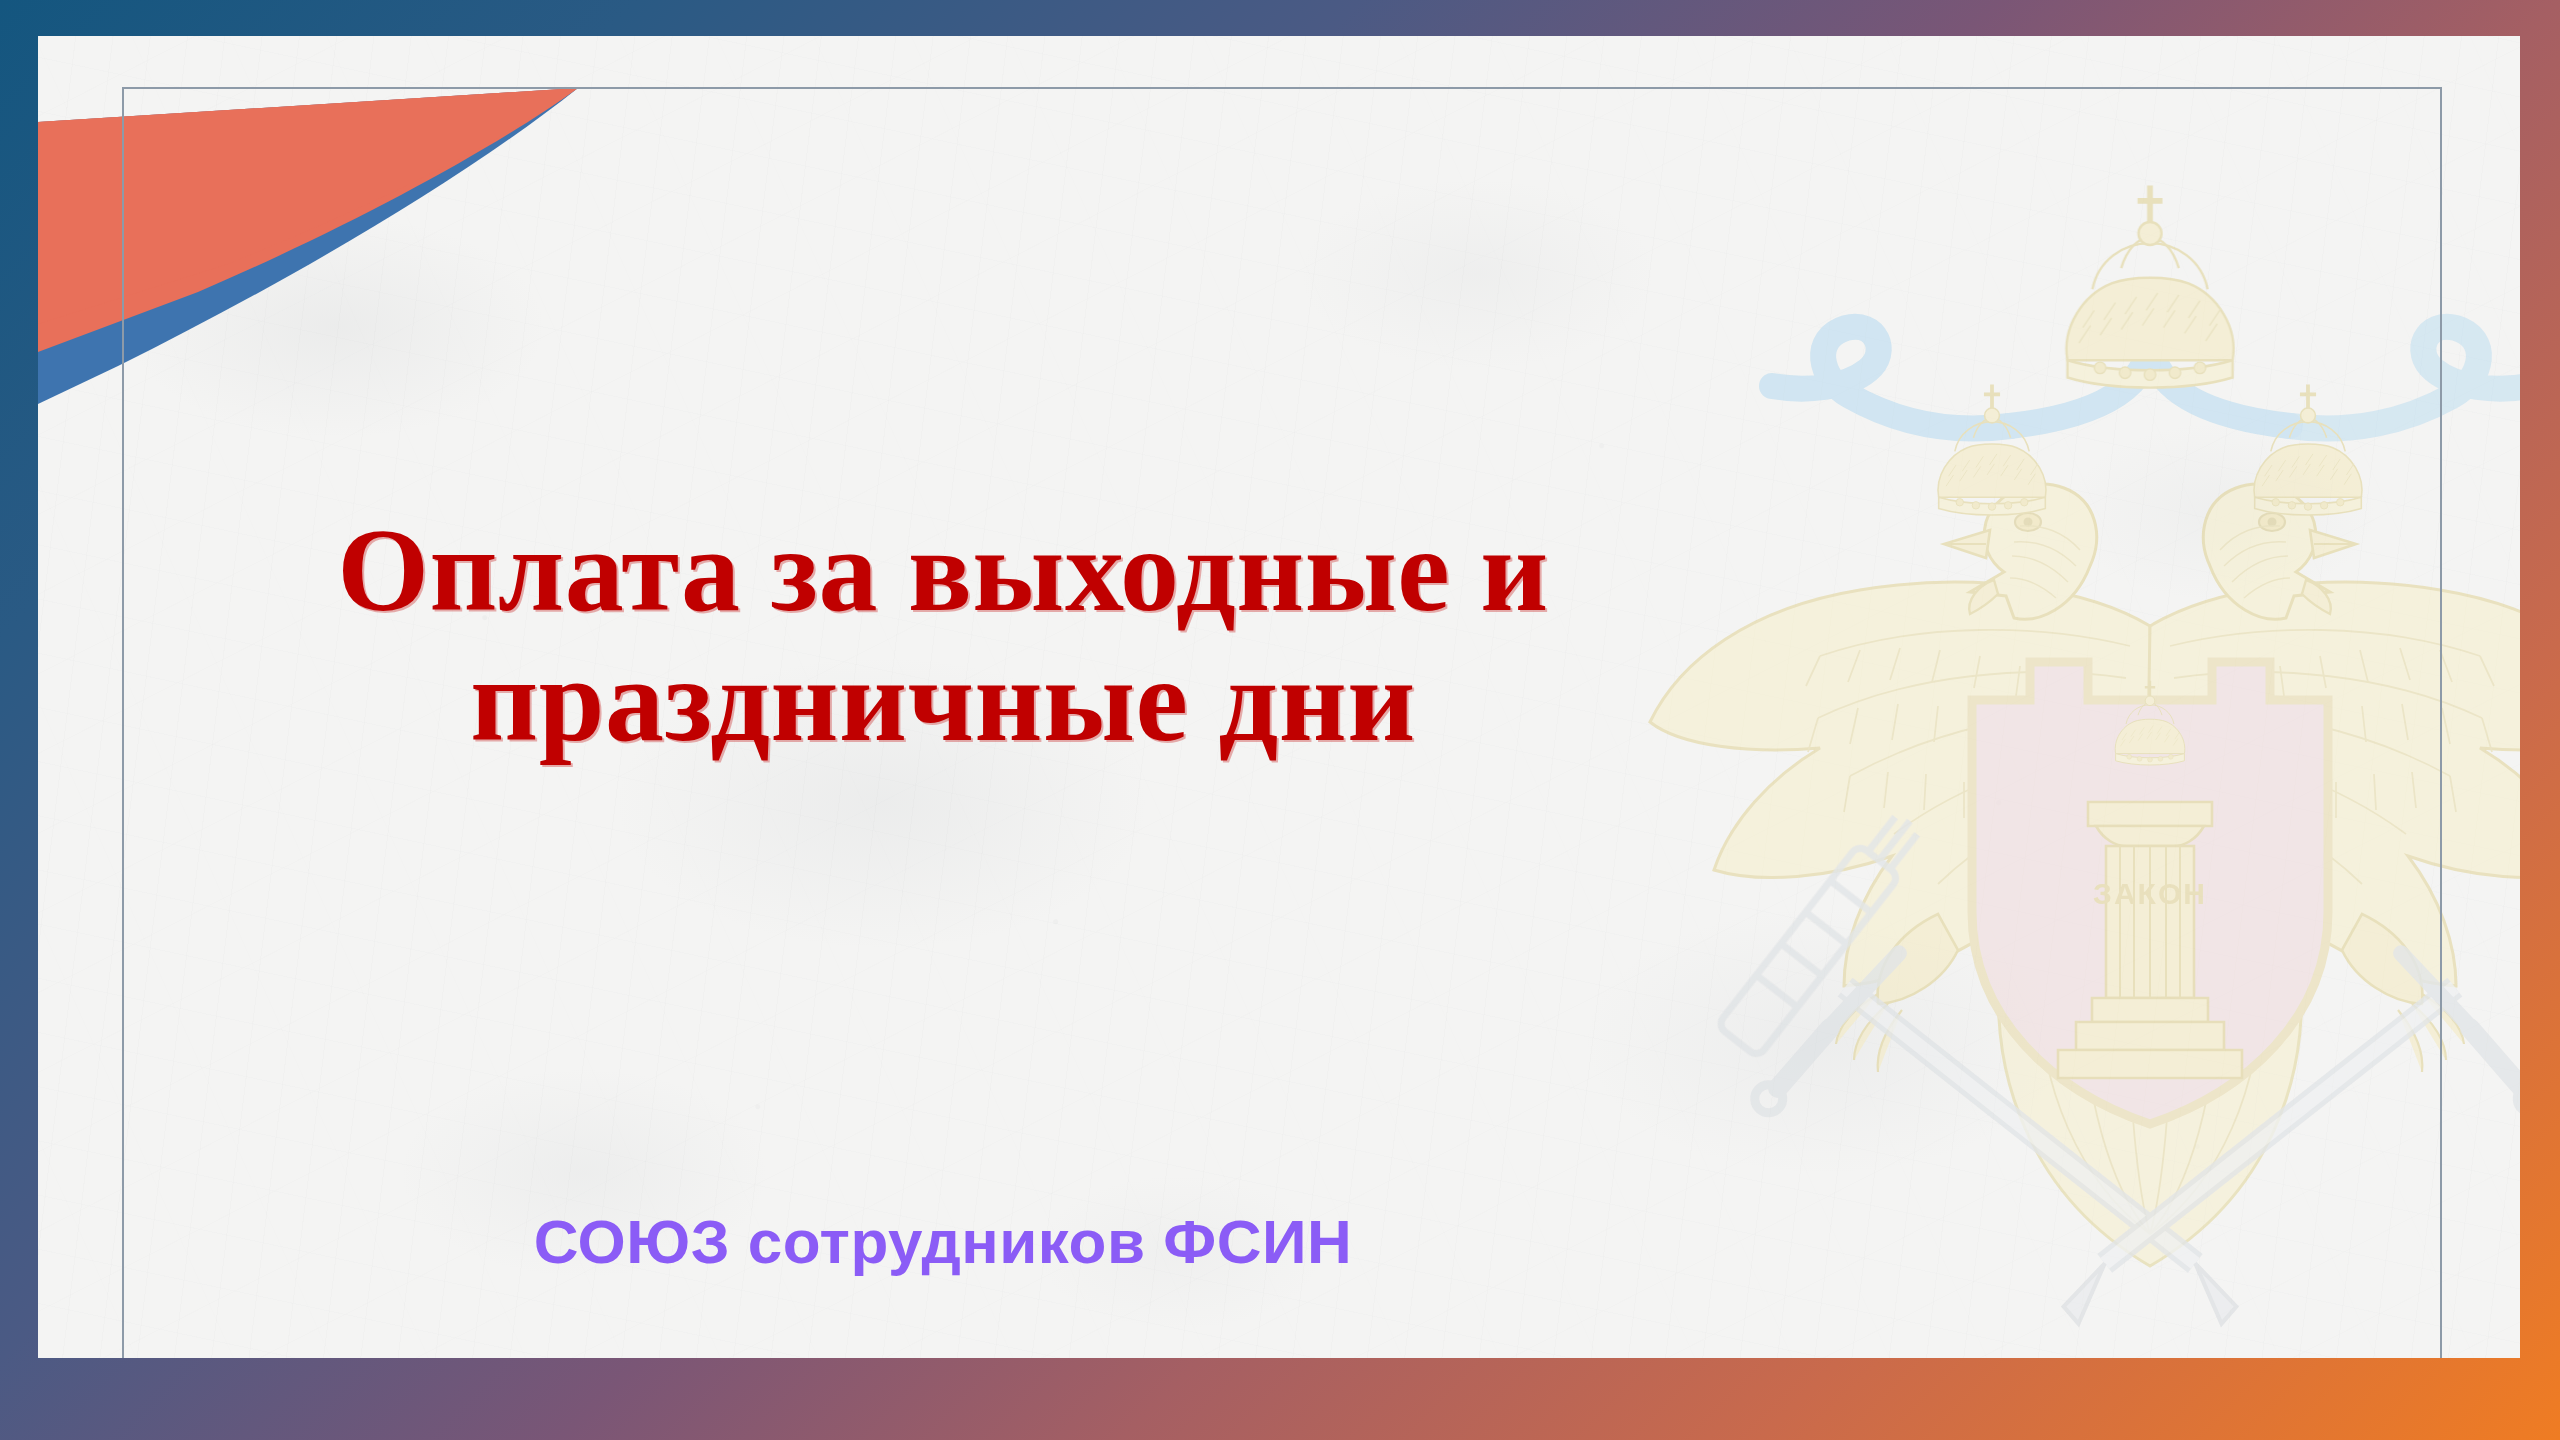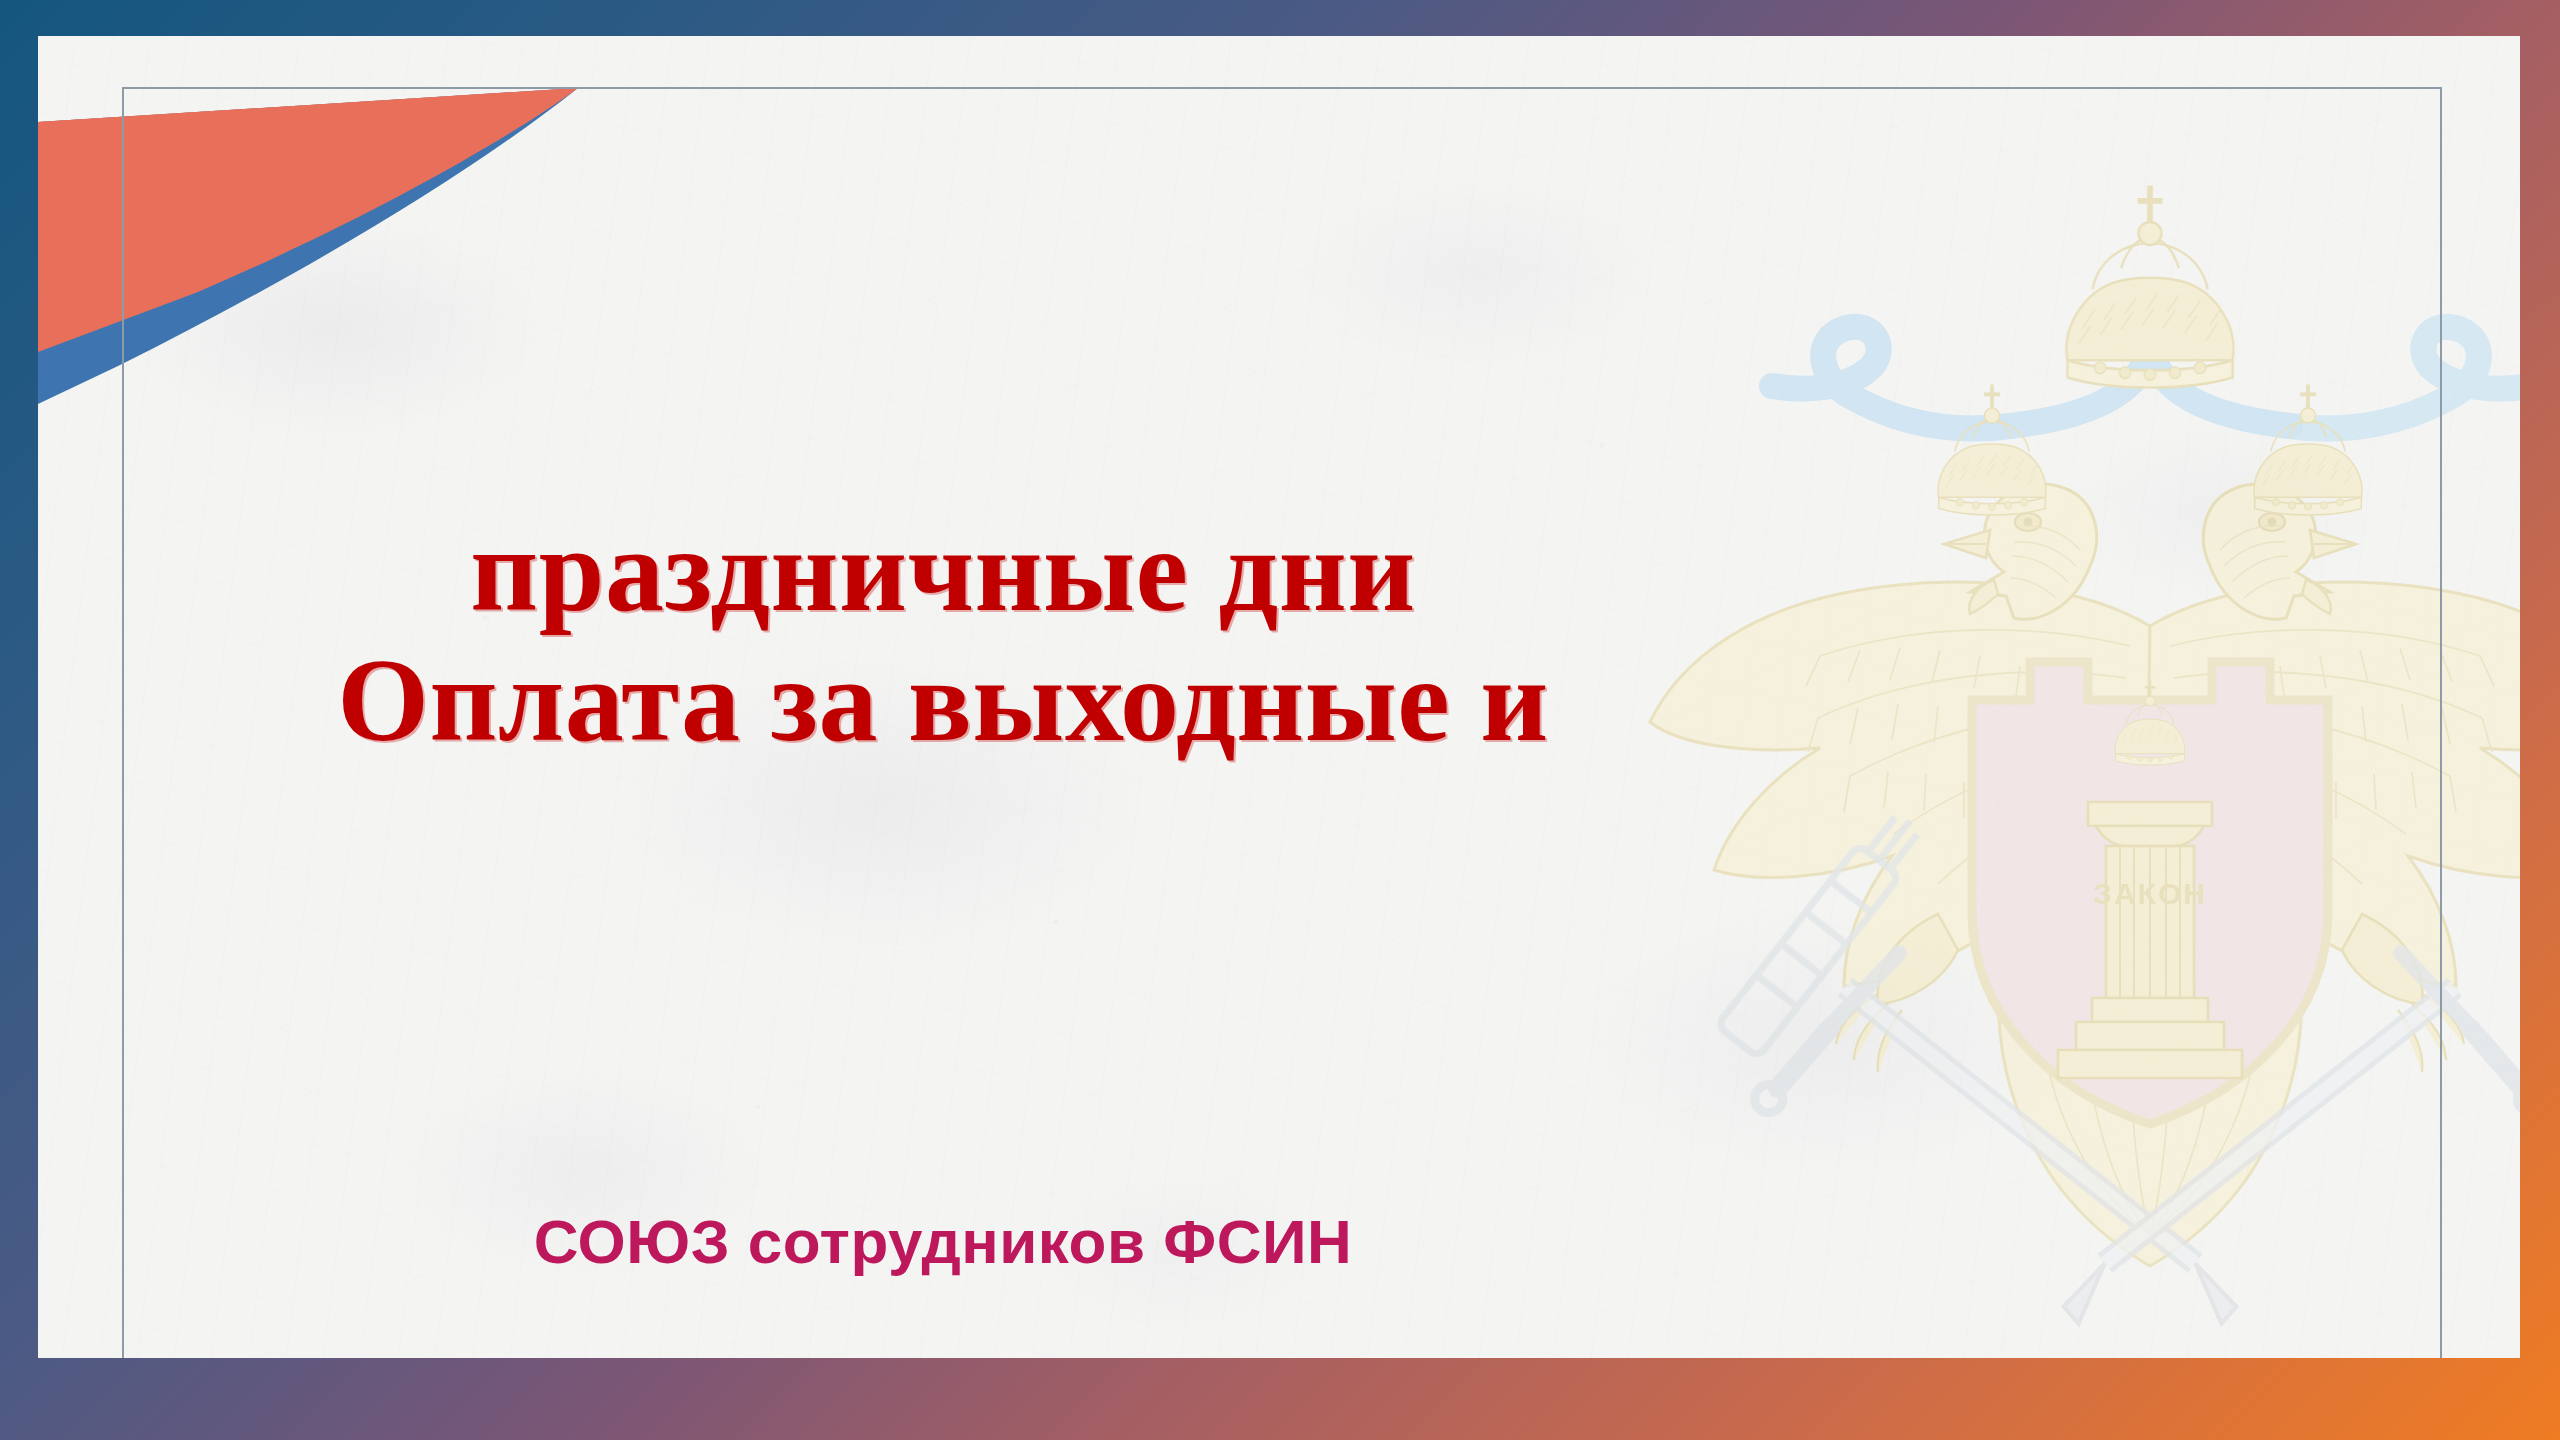--- a/index.html
+++ b/index.html
@@ -133,21 +133,21 @@
     top: 1170px;
     width: 1810px;
     text-align: center;
     pointer-events: none;
   }
   #subtitle-text {
     font-family: "Liberation Sans", sans-serif;
     font-weight: 700;
     font-size: 62px;
     letter-spacing: 0.5px;
-    color: #be185d;
+    color: #8b5cf6;
     white-space: nowrap;
   }
 </style>
 </head>
 <body>
 
 <div id="slide-root">
 
   <div id="slide-canvas">
 
@@ -334,22 +334,22 @@
 
     <svg id="ribbon-decoration" viewBox="0 0 760 560">
       <path d="M 0 86 L 540 52 C 430 140 250 246 80 330 L 0 368 Z" fill="#3E74AF"></path>
       <path d="M 0 86 L 540 52 C 452 116 300 196 160 256 L 0 316 Z" fill="#E8705A"></path>
       <path d="M 0 86 L 540 52 C 455 112 320 176 190 228 L 0 288 Z" fill="#E8705A"></path>
     </svg>
 
     <div id="inner-keyline"></div>
 
     <div id="title-block">
+      <div class="title-line">Оплата за выходные и</div>
       <div class="title-line">праздничные дни</div>
-      <div class="title-line">Оплата за выходные и</div>
     </div>
 
     <div id="subtitle-block">
       <span id="subtitle-text">СОЮЗ сотрудников ФСИН</span>
     </div>
 
   </div>
 </div>
 
 </body></html>

